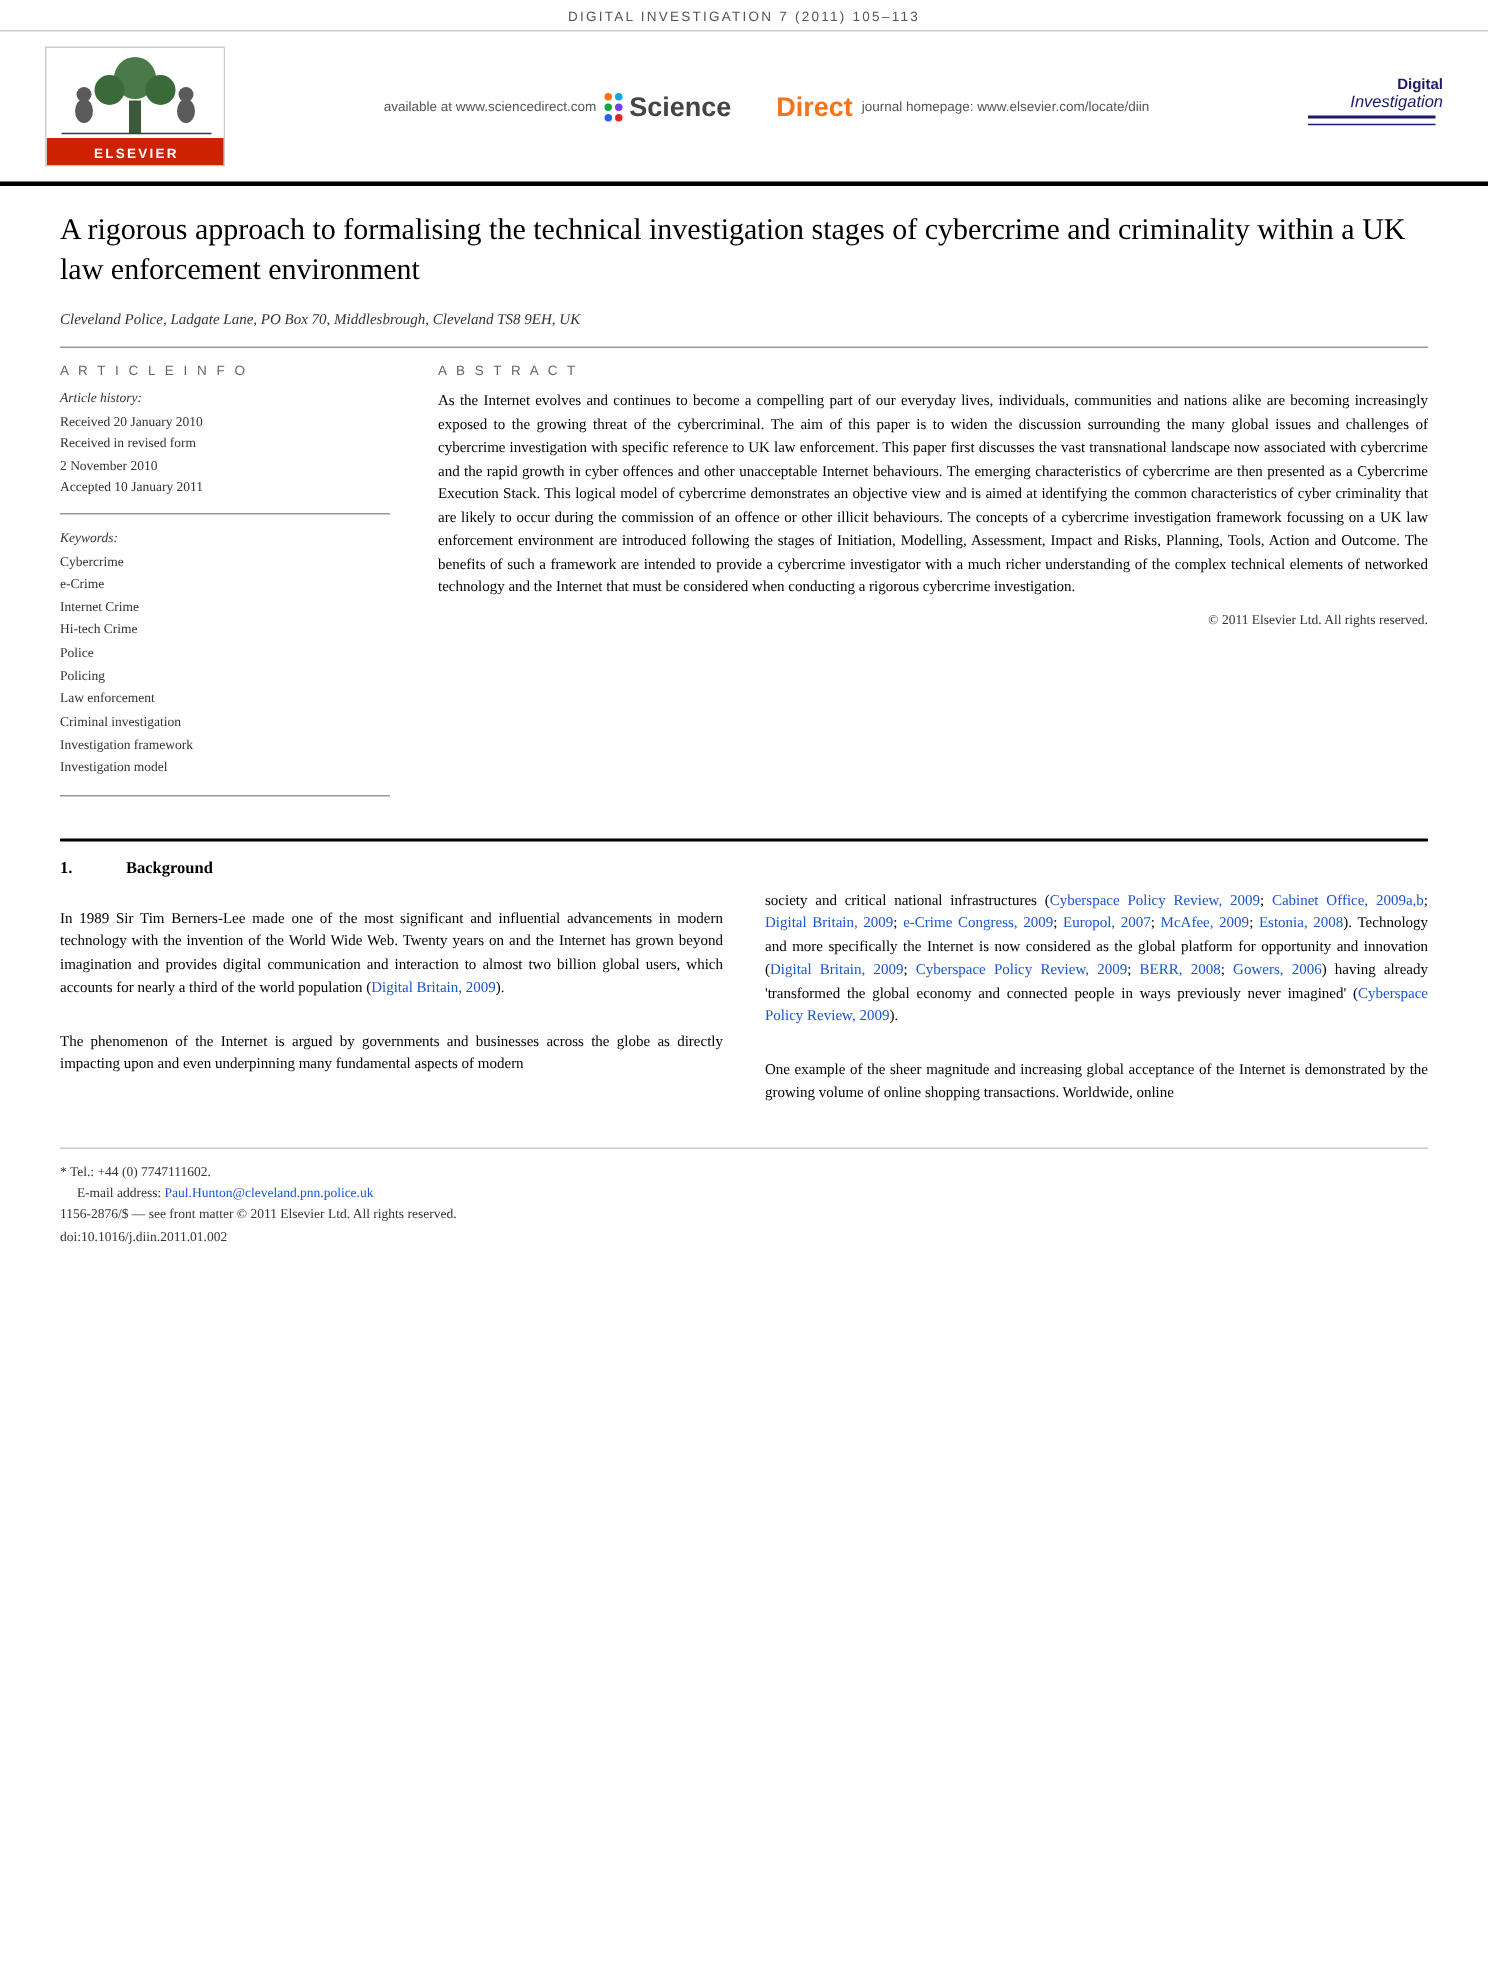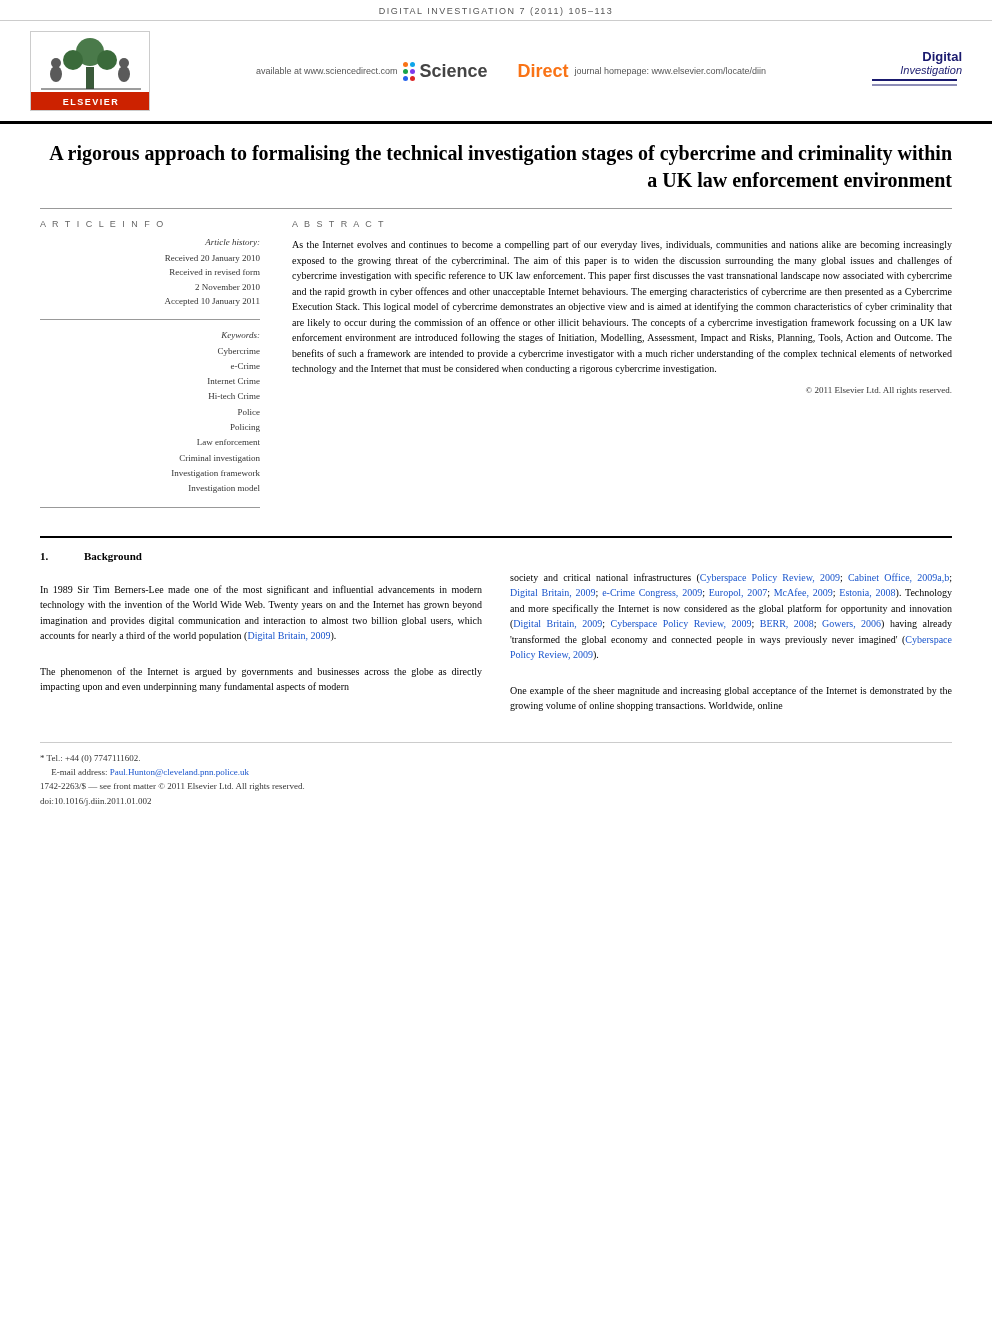--- a/index.html
+++ b/index.html
@@ -109,44 +109,43 @@
       font-size: 9px;
       color: #555;
     }
 
     .di-logo {
       text-align: right;
       font-family: Arial, sans-serif;
     }
 
     .di-logo-title {
-      font-size: 13px;
+      font-size: 10px;
       font-weight: bold;
       color: #1a1a6e;
     }
 
     .di-logo-sub {
       font-size: 11px;
       color: #1a1a6e;
       font-style: italic;
     }
 
     
     .main-content {
       padding: 16px 40px 20px;
     }
 
     
     .article-title {
       font-size: 20px;
-      font-weight: bold;
+      font-weight: normal;
       line-height: 1.35;
       margin-bottom: 14px;
       color: #000;
-      text-align: right;
     }
 
     .author-name {
       font-size: 13px;
       font-style: italic;
       font-weight: bold;
       margin-bottom: 6px;
     }
 
     .author-name sup {
@@ -186,21 +185,20 @@
       font-size: 9px;
       font-family: Arial, sans-serif;
       letter-spacing: 2px;
       color: #666;
       text-transform: uppercase;
       margin-bottom: 8px;
     }
 
     .article-info-section {
       margin-bottom: 10px;
-      text-align: right;
     }
 
     .article-info-label {
       font-size: 9px;
       font-style: italic;
       color: #333;
       margin-bottom: 4px;
     }
 
     .article-info-dates {
@@ -369,20 +367,21 @@
       </svg>
     </div>
 
   </div>
 
   <div class="main-content">
 
     <div class="article-title">A rigorous approach to formalising the technical investigation stages of cybercrime and criminality within a UK law enforcement environment</div>
 
 
+    <div class="affiliation">Cleveland Police, Ladgate Lane, PO Box 70, Middlesbrough, Cleveland TS8 9EH, UK</div>
 
     <hr class="separator-line">
 
     <div class="two-col">
 
       <div class="article-info-col">
         <div class="col-heading">A R T I C L E   I N F O</div>
 
         <div class="article-info-section">
           <div class="article-info-label">Article history:</div>
@@ -449,18 +448,18 @@
       <div>
         <span>*</span>
         <span>Tel.:</span>
         <span>+44 (0) 7747111602.</span>
       </div>
       <div>
         <span>&nbsp;&nbsp;&nbsp;&nbsp;</span>
         <span>E-mail address:</span>
         <a class="ref-link">Paul.Hunton@cleveland.pnn.police.uk</a>
       </div>
-      <div>1742-2263/$ — see front matter © 2011 Elsevier Ltd. All rights reserved.</div>
+      <div>1156-2876/$ — see front matter © 2011 Elsevier Ltd. All rights reserved.</div>
       <div>doi:10.1016/j.diin.2011.01.002</div>
     </div>
 
   </div>
 </div>
 
 </body></html>

